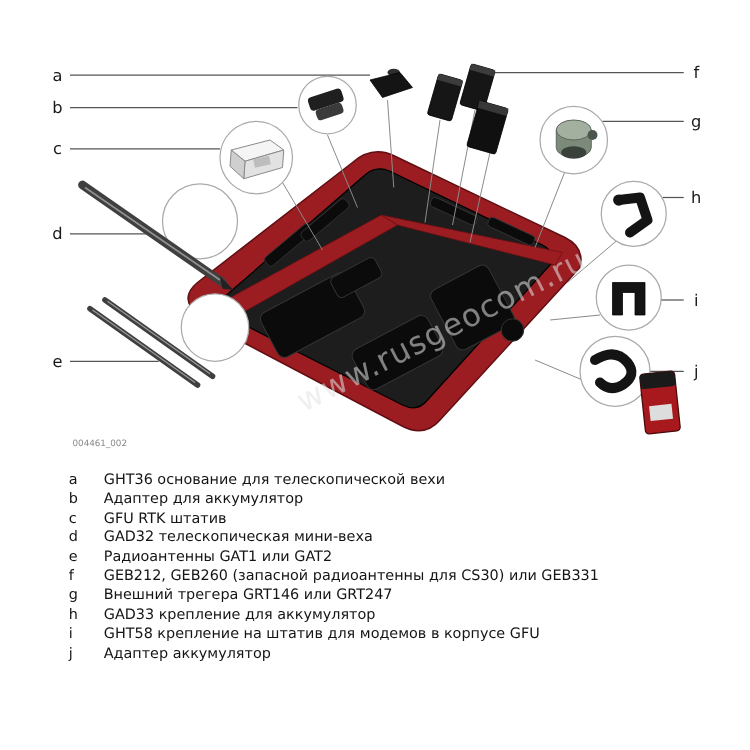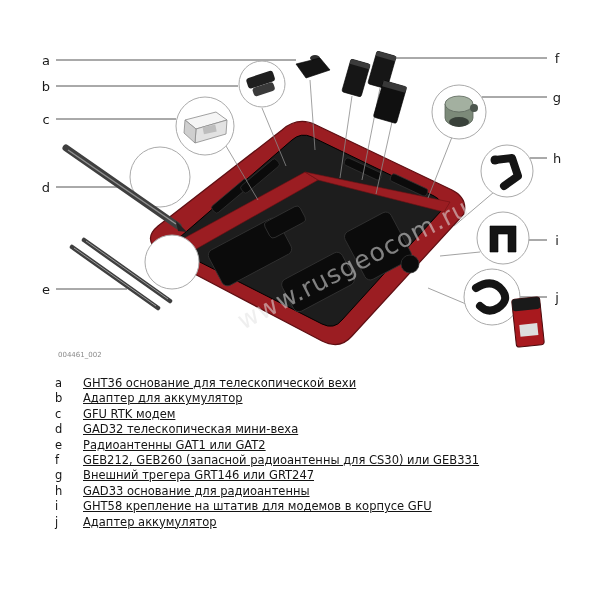--- a/index.html
+++ b/index.html
@@ -18,21 +18,21 @@
   .fignum { font-size:7px; fill:#8a8a8a; font-family:"DejaVu Sans",sans-serif; }
   .legend {
     position:absolute; top:376px; left:0; right:0;
     padding:0 16px 0 55px;
   }
   .legend-row {
     display:flex; align-items:flex-start;
     font-size:11.5px; line-height:15.4px; color:#141414;
   }
   .legend-letter { flex:0 0 28px; width:28px; }
-  .legend-text { flex:1; white-space:nowrap; overflow:hidden;text-decoration:underline; }
+  .legend-text { flex:1; white-space:nowrap; overflow:hidden; }
 </style>
 </head>
 <body>
 
 <div class="figure-wrap">
 <svg width="600" height="372" viewBox="0 0 600 372" xmlns="http://www.w3.org/2000/svg">
 
   <g>
     <line class="callout-line" x1="56" y1="60" x2="296" y2="60"></line>
     <line class="callout-line" x1="56" y1="86" x2="238" y2="86"></line>
@@ -196,41 +196,41 @@
   <div class="legend-row">
     <span class="legend-letter">a</span>
     <span class="legend-text">GHT36 основание для телескопической вехи</span>
   </div>
   <div class="legend-row">
     <span class="legend-letter">b</span>
     <span class="legend-text">Адаптер для аккумулятор</span>
   </div>
   <div class="legend-row">
     <span class="legend-letter">c</span>
-    <span class="legend-text">GFU RTK модем</span>
+    <span class="legend-text">GFU RTK штатив</span>
   </div>
   <div class="legend-row">
     <span class="legend-letter">d</span>
     <span class="legend-text">GAD32 телескопическая мини-веха</span>
   </div>
   <div class="legend-row">
     <span class="legend-letter">e</span>
     <span class="legend-text">Радиоантенны GAT1 или GAT2</span>
   </div>
   <div class="legend-row">
     <span class="legend-letter">f</span>
     <span class="legend-text">GEB212, GEB260 (запасной радиоантенны для CS30) или GEB331</span>
   </div>
   <div class="legend-row">
     <span class="legend-letter">g</span>
     <span class="legend-text">Внешний трегера GRT146 или GRT247</span>
   </div>
   <div class="legend-row">
     <span class="legend-letter">h</span>
-    <span class="legend-text">GAD33 основание для радиоантенны</span>
+    <span class="legend-text">GAD33 крепление для аккумулятор</span>
   </div>
   <div class="legend-row">
     <span class="legend-letter">i</span>
     <span class="legend-text">GHT58 крепление на штатив для модемов в корпусе GFU</span>
   </div>
   <div class="legend-row">
     <span class="legend-letter">j</span>
     <span class="legend-text">Адаптер аккумулятор</span>
   </div>
 </div>

